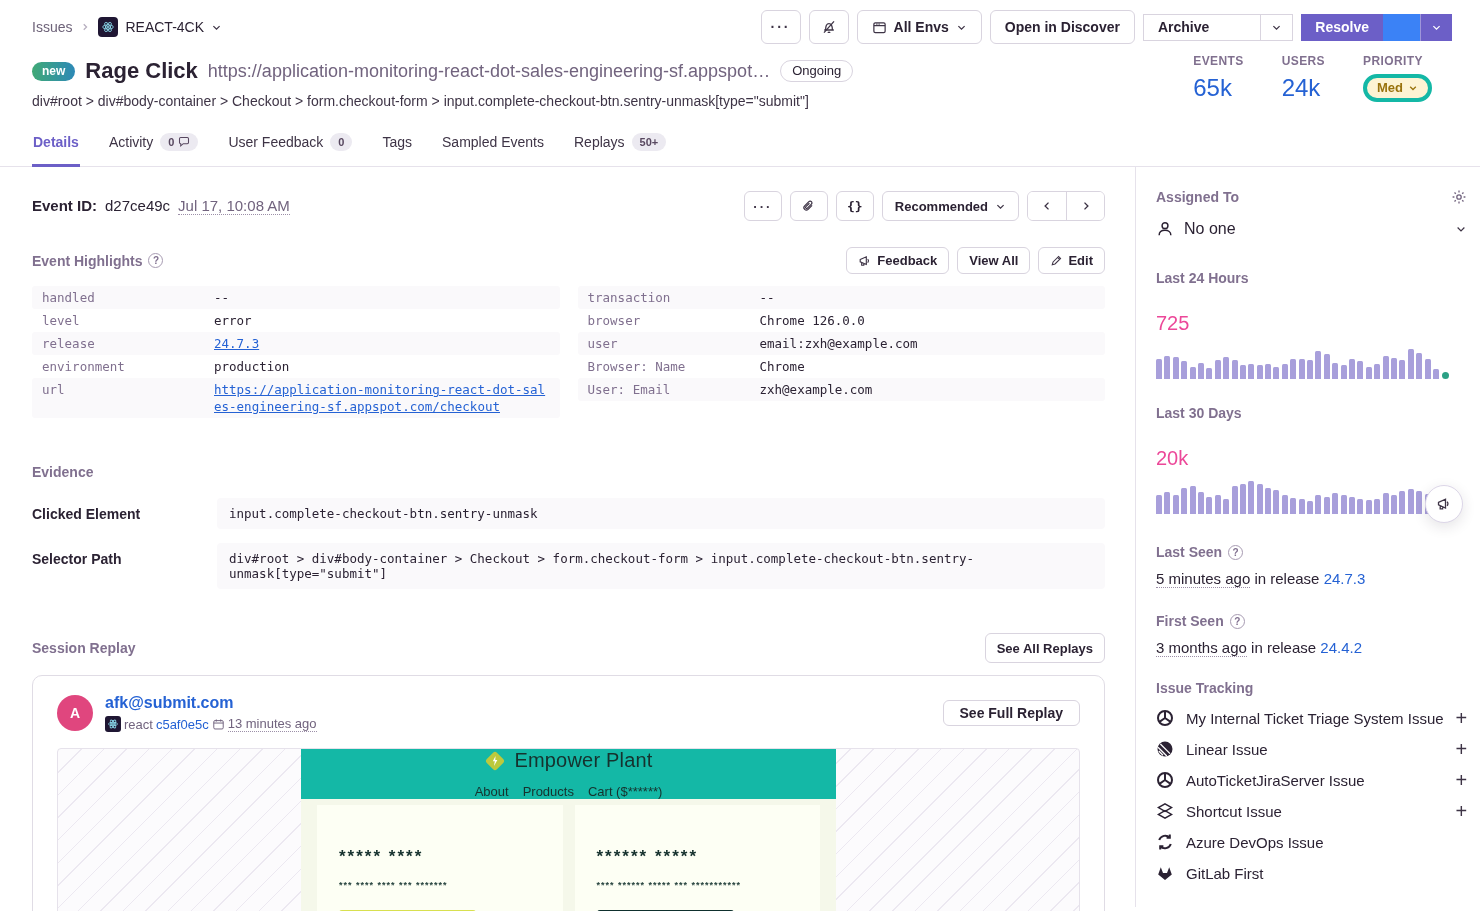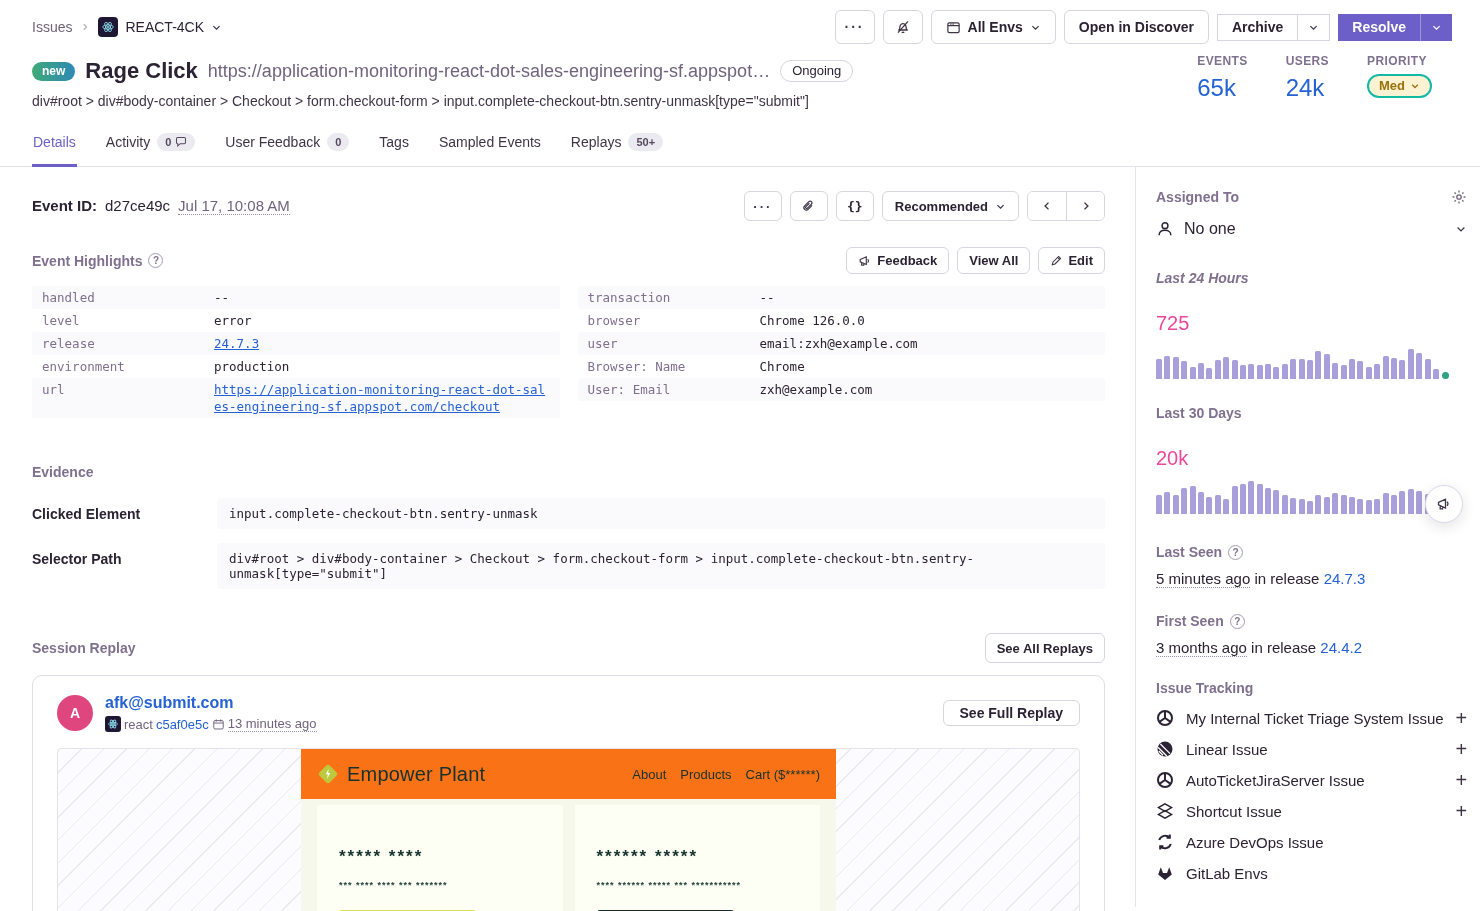--- a/index.html
+++ b/index.html
@@ -20,21 +20,21 @@
   .proj { display:flex; align-items:center; gap:7px; cursor:pointer; }
   .proj-icon { width:20px; height:20px; border-radius:4px; background:#1F1633; display:flex; align-items:center; justify-content:center; }
   .proj-name { color:#2B2233; font-weight:500; }
   .top-actions { display:flex; gap:8px; align-items:center; }
   .btn {
     display:inline-flex; align-items:center; gap:7px; height:34px; padding:0 14px;
     background:#fff; border:1px solid #D9D4DF; border-radius:6px; font-weight:600;
     font-size:14px; color:#2B2233; cursor:pointer; font-family:inherit;
   }
   .btn-icon-only { width:40px; padding:0; justify-content:center; }
-  .split { display:inline-flex; height:27px; border:1px solid #D9D4DF; border-radius:0; overflow:hidden; }
+  .split { display:inline-flex; height:27px; border:1px solid #D9D4DF; border-radius:0; overflow:hidden;gap:37px; }
   .split .seg { display:inline-flex; align-items:center; padding:0 14px; background:#fff; font-weight:600; cursor:pointer; }
   .split .seg + .seg { border-left:1px solid #D9D4DF; padding:0 10px; }
   .split-primary { border:none; background:#3b82f6; color:#fff; }
   .split-primary .seg { background:#6C5FC7; color:#fff; }
   .split-primary .seg + .seg { border-left:1px solid rgba(255,255,255,.35); }
   .dots { letter-spacing:2px; font-weight:700; color:#3E3446; }
 
   
   .title-area { padding:14px 28px 0 32px; position:relative; }
   .title-row { display:flex; align-items:center; gap:10px; }
@@ -44,28 +44,28 @@
   }
   .issue-title { font-size:22px; font-weight:700; color:#2B2233; }
   .issue-subtitle { font-size:18px; color:#71637E; white-space:nowrap; max-width:680px; overflow:hidden; text-overflow:ellipsis; }
   .ongoing { border:1px solid #D9D4DF; border-radius:20px; padding:2px 11px 3px; font-size:13px; color:#2B2233; background:#fff; }
   .culprit { margin-top:9px; font-size:14px; color:#3E3446; }
   .hdr-stats { position:absolute; right:48px; top:10px; display:flex; gap:38px; }
   .stat { display:flex; flex-direction:column; gap:6px; align-items:flex-start; }
   .stat-label { font-size:12px; font-weight:700; color:#80708F; letter-spacing:.4px; }
   .stat-value { font-size:24px; color:#2562D4; }
   .priority-pill {
-    display:inline-flex; align-items:center; gap:5px; background:#FDF3D3; border:2px solid #14b8a6;
+    display:inline-flex; align-items:center; gap:5px; background:#FDF3D3; border:4px solid #14b8a6;
     color:#99720C; font-size:13px; font-weight:600; border-radius:20px; padding:2px 10px 3px; cursor:pointer;
   }
 
   
   .tabs-wrap { display:flex; gap:28px; padding:0 32px; margin-top:18px; border-bottom:1px solid #E6E2EB; }
   .tab { display:flex; align-items:center; gap:7px; padding:6px 1px 13px; cursor:pointer; color:#3E3446; font-size:14px; border-bottom:3px solid transparent; margin-bottom:-1px; }
-  .tab.active { color:#6C5FC7; border-bottom-color:#6C5FC7; }
+  .tab.active { color:#6C5FC7; border-bottom-color:#6C5FC7;font-weight:bold; }
   .tab-badge { display:inline-flex; align-items:center; gap:4px; background:#ECEAF1; color:#57475F; border-radius:20px; font-size:11px; font-weight:700; padding:3px 8px; }
 
   
   .content { display:flex; height:740px; }
   main.main { width:1135px; padding:0 30px 0 32px; }
   aside.sidebar { flex:1; border-left:1px solid #E6E2EB; padding:22px 20px 0 20px; }
 
   
   .event-row { margin-top:24px; display:flex; align-items:center; justify-content:space-between; }
   .event-left { display:flex; align-items:baseline; gap:8px; font-size:15px; }
@@ -110,41 +110,41 @@
   .replay-id { color:#2562D4; cursor:pointer; }
   .time-ago { border-bottom:1px dotted #9C8FA8; }
   .btn-md { height:26px; padding:0 16px; font-size:14px; }
   .replay-viewport {
     margin-top:16px; height:260px; border:1px solid #E6E2EB; border-radius:4px; overflow:hidden;
     background:#FCFBFD;
     background-image:repeating-linear-gradient(135deg,#ECE8F1 0 1px, transparent 1px 16px);
     display:flex; justify-content:center;
   }
   .replay-app { width:535px; background:#F5F8EA; display:flex; flex-direction:column; }
-  .app-header { background:#f97316; height:50px; display:flex; align-items:center; justify-content:space-between; padding:0 16px; }
+  .app-header { background:#14b8a6; height:50px; display:flex; align-items:center; justify-content:space-between; padding:0 16px;flex-direction:column; }
   .app-brand { display:flex; align-items:center; gap:8px; font-size:20px; color:#16322E; letter-spacing:.2px; }
   .app-nav { display:flex; gap:14px; font-size:13px; color:#16322E; }
   .app-body { flex:1; display:flex; gap:12px; padding:6px 16px 0; }
   .product-card { flex:1; background:#FDFFF4; padding:42px 22px 20px; }
   .product-title { font-size:17px; font-weight:700; letter-spacing:2px; color:#15312D; }
   .product-desc { margin-top:13px; font-size:9px; font-weight:700; letter-spacing:1px; color:#23403B; }
   .product-btn { margin-top:20px; display:inline-block; border:none; border-radius:3px; padding:8px 13px; font-size:12px; font-family:inherit; cursor:pointer; }
   .product-btn.light { background:#D8E04F; color:#17300B; }
   .product-btn.dark { background:#0E2F2D; color:#DCE9CE; }
 
   
   .sb-section-title { font-size:14px; font-weight:700; color:#80708F; display:flex; align-items:center; gap:6px; }
   .sb-row-assigned { display:flex; align-items:center; justify-content:space-between; }
   .assignee { margin-top:15px; display:flex; align-items:center; gap:10px; font-size:16px; color:#2B2233; cursor:pointer; }
   .assignee .spacer { flex:1; }
   .sb-stat-value { margin-top:26px; font-size:20px; color:#ec4899; }
   .sparkline { margin-top:10px; height:34px; display:flex; align-items:flex-end; gap:2.4px; }
   .spark-bar { width:6px; background:#A89FDB; border-radius:1.5px 1.5px 0 0; }
   .green-dot { width:7px; height:7px; border-radius:50%; background:#2BA185; margin-left:1px; }
-  .mt-34 { margin-top:32px;font-style:italic; } .mt-26 { margin-top:26px; } .mt-30 { margin-top:30px; } .mt-24 { margin-top:24px; }
+  .mt-34 { margin-top:32px; } .mt-26 { margin-top:26px; } .mt-30 { margin-top:30px; } .mt-24 { margin-top:24px; }
   .seen-line { margin-top:10px; font-size:15px; color:#2B2233; }
   .seen-line .dotted { border-bottom:1px dotted #9C8FA8; }
   .seen-line .rel-link { color:#2562D4; cursor:pointer; }
   .it-list { margin-top:6px; }
   .it-item { display:flex; align-items:center; gap:12px; margin-top:13px; font-size:15px; color:#2B2233; }
   .it-label { flex:1; white-space:nowrap; overflow:hidden; text-overflow:ellipsis; }
   .it-plus { font-size:20px; font-weight:400; color:#3E3446; cursor:pointer; line-height:16px; }
 
   .floating-feedback {
     position:absolute; left:1425px; top:485px; width:38px; height:38px; border-radius:50%;
@@ -669,21 +669,21 @@
               </svg>
             </span>
             <span class="it-label">Azure DevOps Issue</span>
           </div>
           <div class="it-item">
             <span class="icon">
               <svg width="18" height="18" viewBox="0 0 18 18">
                 <path d="M2.2 10.6 L4.8 3.2 7 9 h4 L13.2 3.2 15.8 10.6 9 16 Z" fill="#2B2233"></path>
               </svg>
             </span>
-            <span class="it-label">GitLab Envs</span>
+            <span class="it-label">GitLab First</span>
           </div>
         </div>
     </aside>
   </div>
 
   <div class="floating-feedback">
     <span class="icon">
       <svg width="16" height="16" viewBox="0 0 16 16" fill="none" stroke="#3E3446" stroke-width="1.3">
           <path d="M2.5 6.3 L9.5 3.2 V12 L2.5 8.9 Z M4.2 9.6 v3.2 h2.4 v-2.2 M11 5.8 a2.6 2.6 0 0 1 0 4"></path>
         </svg>

